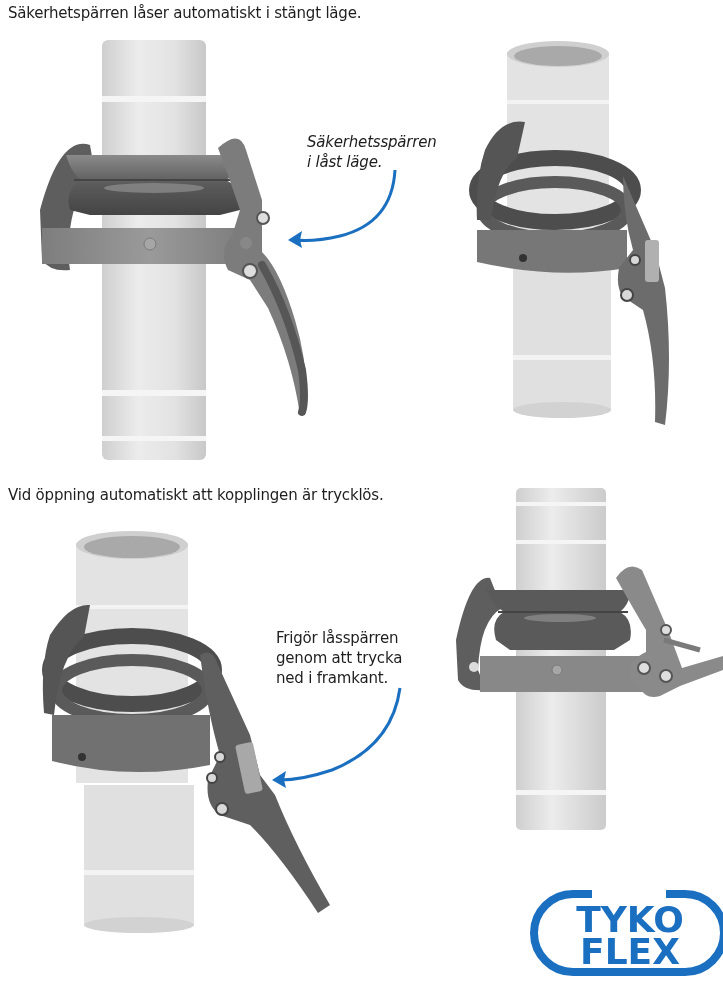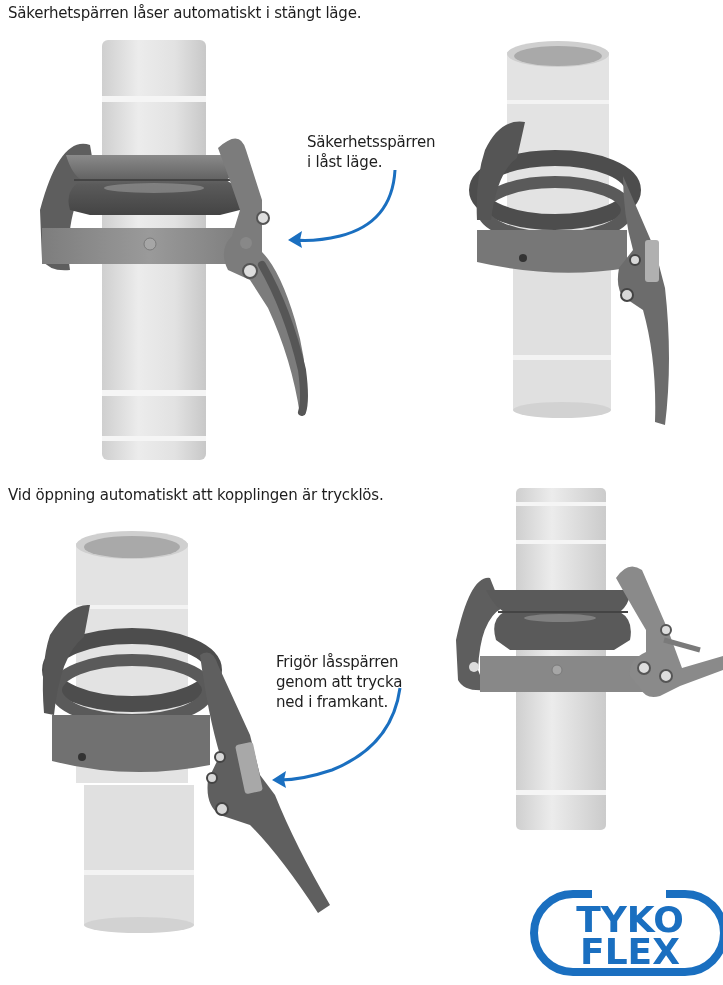--- a/index.html
+++ b/index.html
@@ -55,21 +55,21 @@
     <circle cx="120" cy="204" r="6" fill="#a6a6a6" stroke="#7a7a7a"></circle>
 
     <path d="M188,108 Q210,88 216,110 L232,160 L232,212 Q250,230 265,280 Q280,330 275,375 L270,375 Q262,320 238,268 L220,240 L198,230 Q188,210 202,196 L210,170 Q200,140 188,108 Z" fill="#7c7c7c"></path>
     <path d="M232,225 Q258,270 272,330 Q276,360 272,372" stroke="#565656" stroke-width="8" fill="none" stroke-linecap="round"></path>
     <circle cx="233" cy="178" r="6" fill="#dedede" stroke="#555" stroke-width="2"></circle>
     <circle cx="220" cy="231" r="7" fill="#dedede" stroke="#555" stroke-width="2"></circle>
     <circle cx="216" cy="203" r="6" fill="#888"></circle>
   </svg>
 </div>
 
-<div class="caption" style="left:307px; top:132px;">
+<div class="caption" style="left:307px; top:132px;font-style:italic;">
   <span>Säkerhetsspärren</span>
   <span>i låst läge.</span>
 </div>
 <svg class="fig" style="left:280px; top:168px;" width="130" height="90" viewBox="0 0 130 90">
   <path d="M115,2 Q112,55 60,68 Q35,74 14,72" stroke="#1a6fc0" stroke-width="3" fill="none"></path>
   <path d="M8,72 L22,63 L20,72 L22,80 Z" fill="#1a6fc0"></path>
 </svg>
 
 <div class="fig" style="left:455px; top:40px; width:230px; height:420px;">
   <svg width="230" height="420" viewBox="0 0 230 420">
@@ -119,21 +119,21 @@
     <path d="M10,110 Q30,78 50,80 L44,112 Q20,130 14,190 L4,188 Q0,140 10,110 Z" fill="#555"></path>
 
     <path d="M160,130 Q172,122 178,140 L210,210 L220,250 L235,270 Q255,320 290,380 L278,388 Q240,330 210,300 L180,290 Q165,280 168,255 L180,230 Q168,190 160,130 Z" fill="#5f5f5f"></path>
     <rect x="200" y="218" width="18" height="50" rx="3" fill="#a8a8a8" transform="rotate(-12 209 243)"></rect>
     <circle cx="180" cy="232" r="5" fill="#d8d8d8" stroke="#444" stroke-width="2"></circle>
     <circle cx="172" cy="253" r="5" fill="#d8d8d8" stroke="#444" stroke-width="2"></circle>
     <circle cx="182" cy="284" r="6" fill="#d8d8d8" stroke="#444" stroke-width="2"></circle>
   </svg>
 </div>
 
-<div class="caption" style="left:276px; top:628px;margin-top:24px;">
+<div class="caption" style="left:276px; top:628px;">
   <span>Frigör låsspärren</span>
   <span>genom att trycka</span>
   <span>ned i framkant.</span>
 </div>
 <svg class="fig" style="left:262px; top:686px;" width="150" height="110" viewBox="0 0 150 110">
   <path d="M138,2 Q130,60 70,84 Q40,94 18,94" stroke="#1a6fc0" stroke-width="3" fill="none"></path>
   <path d="M10,94 L24,85 L22,94 L24,102 Z" fill="#1a6fc0"></path>
 </svg>
 
 <div class="fig" style="left:450px; top:480px; width:273px; height:350px;">

